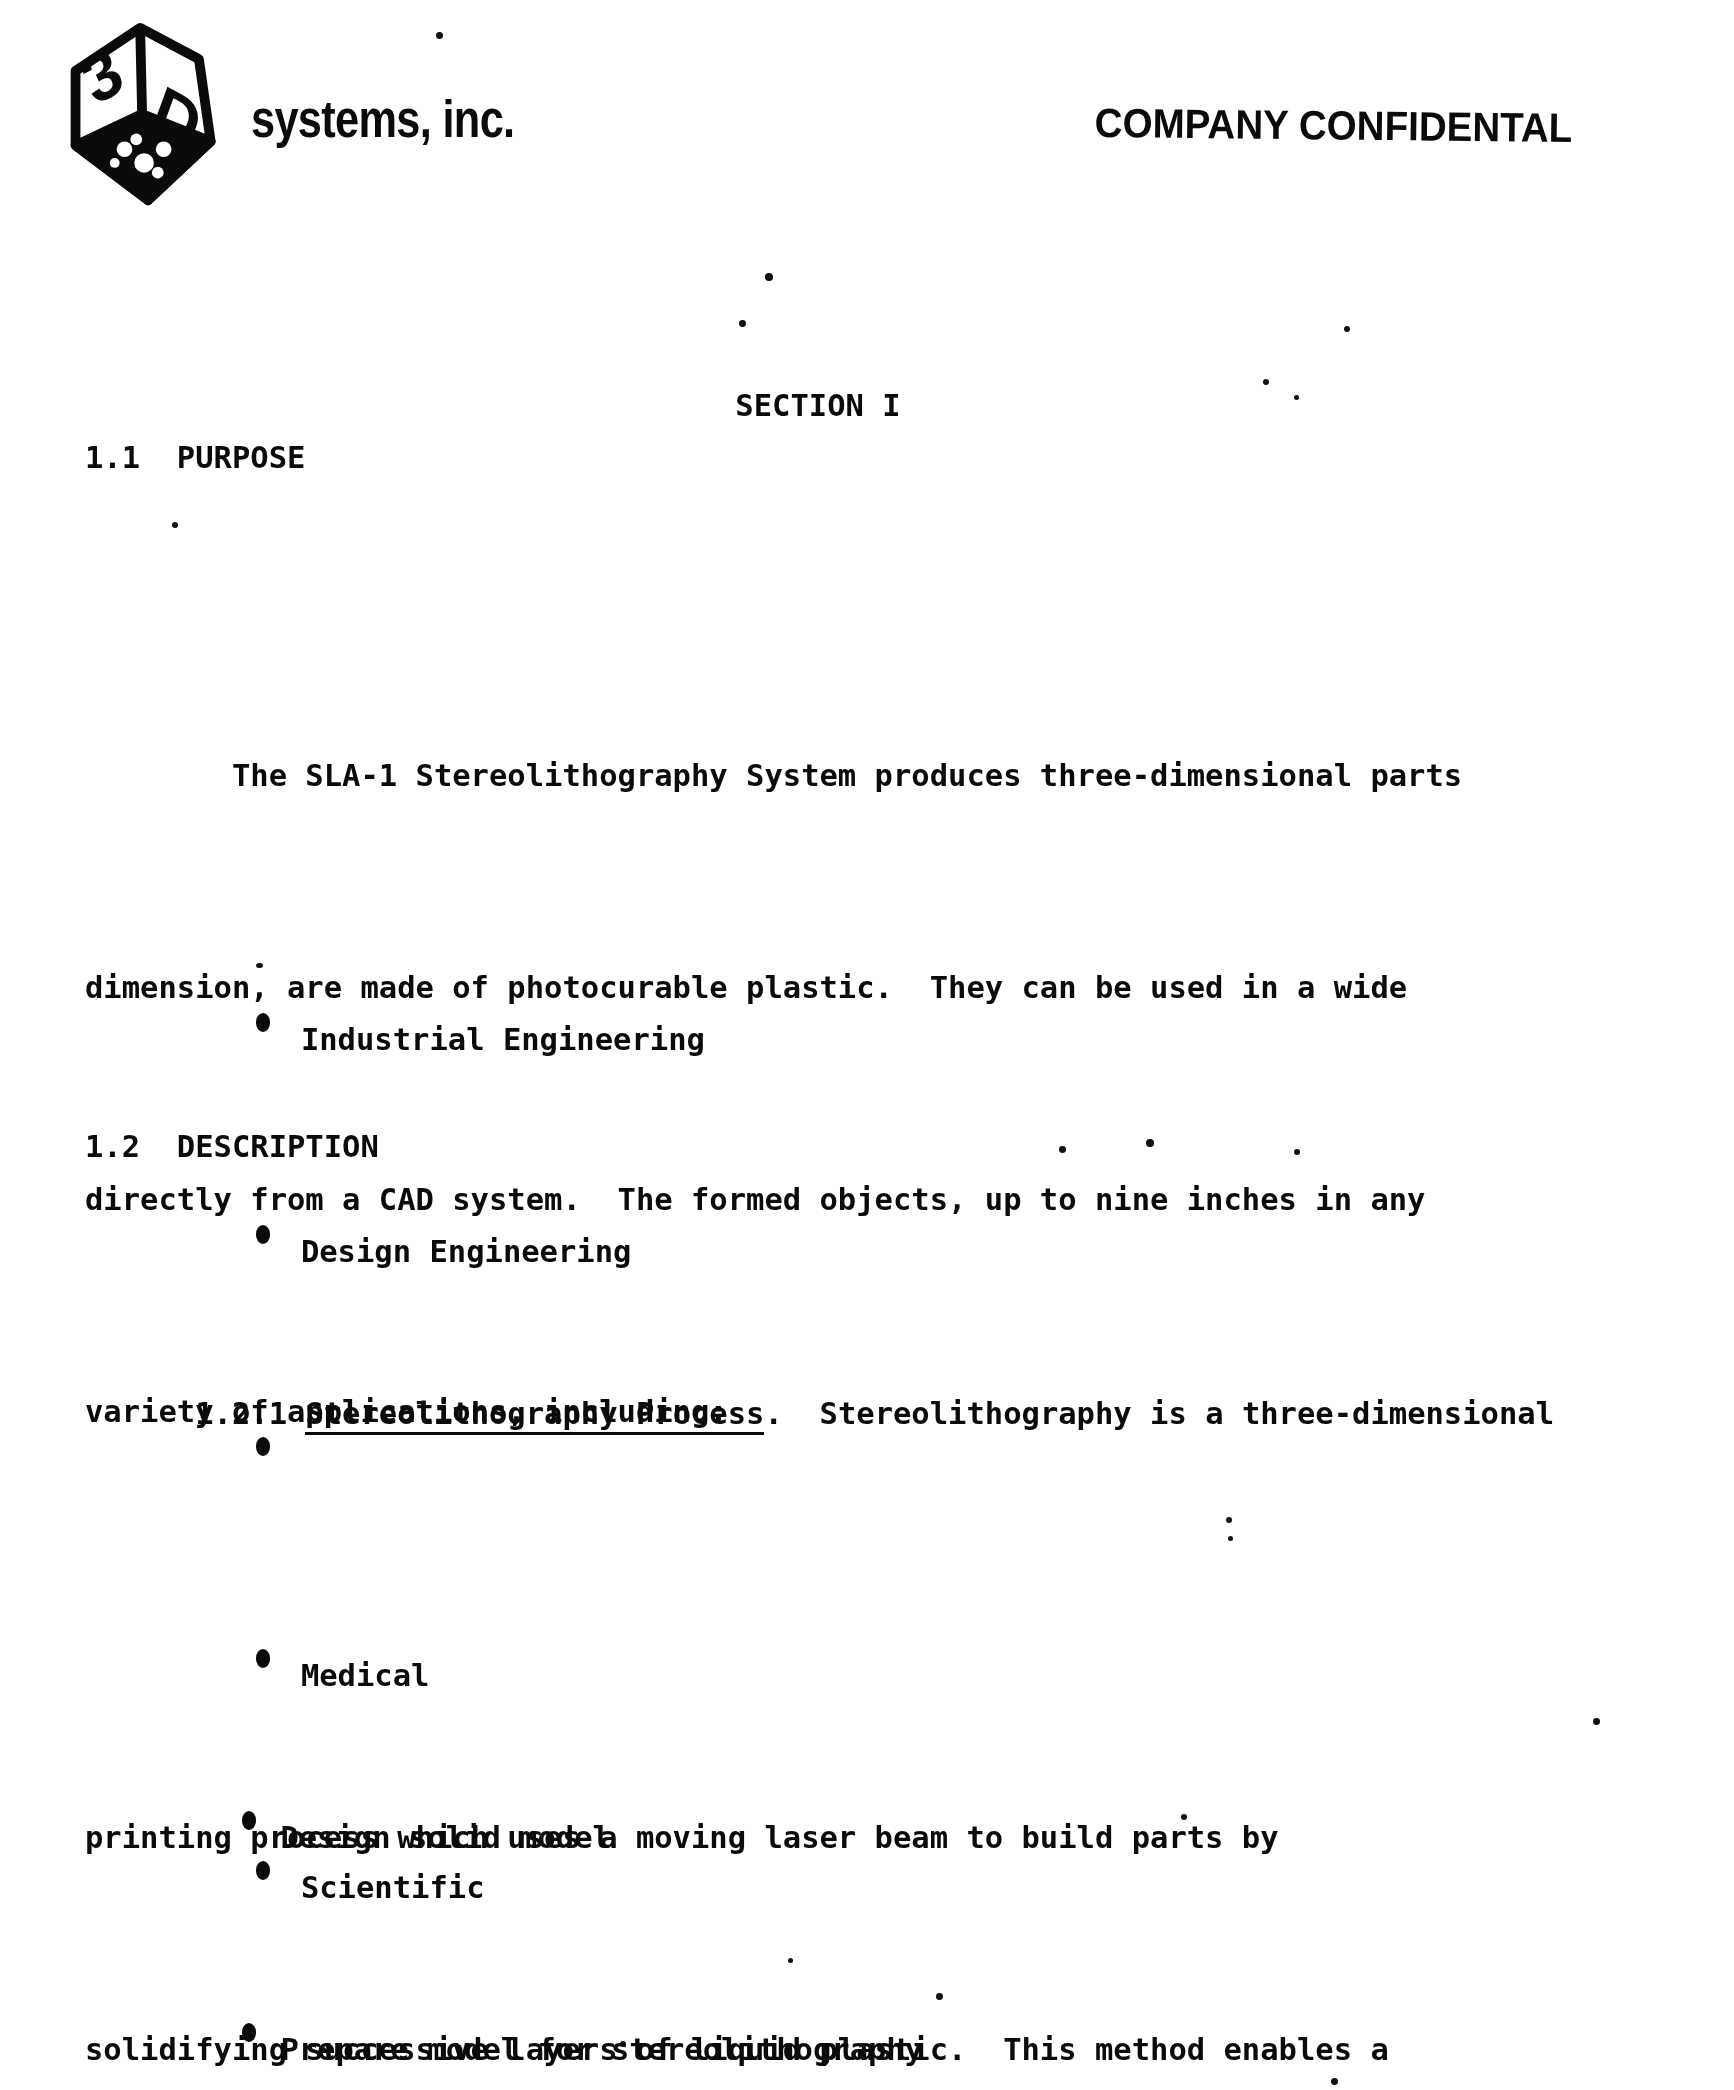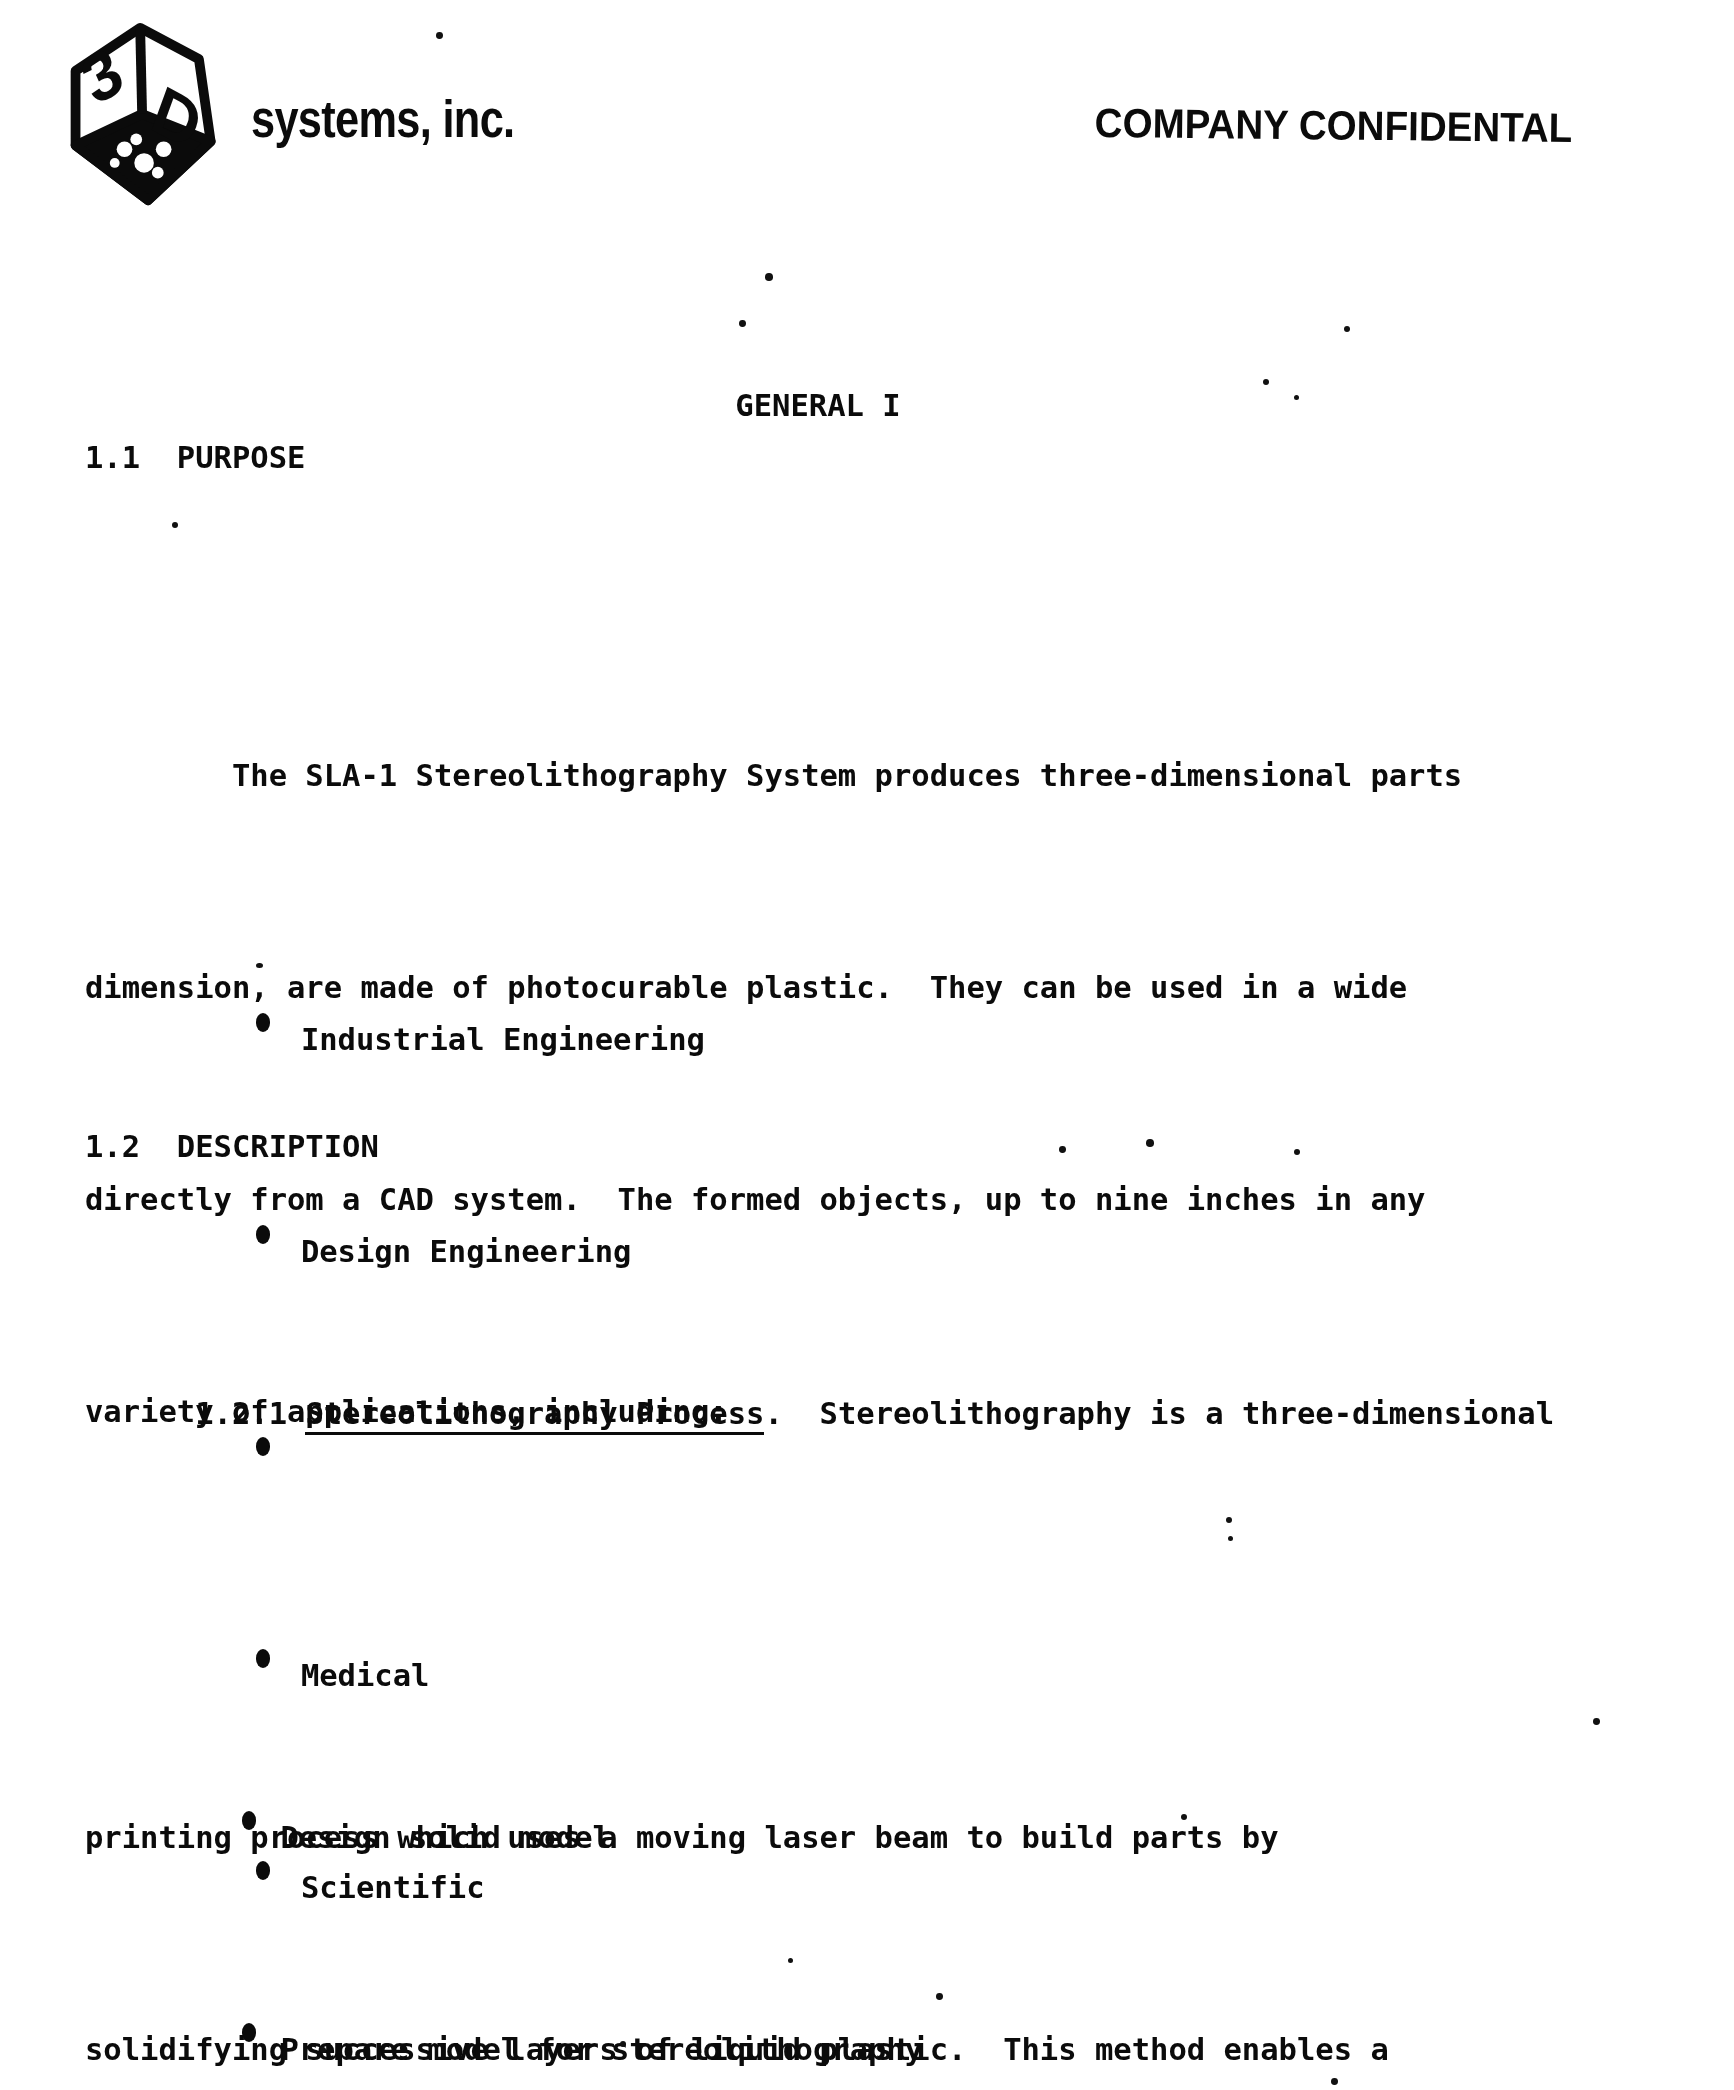--- a/index.html
+++ b/index.html
@@ -71,21 +71,21 @@
       <circle cx="44" cy="61" r="3"></circle>
       <circle cx="55" cy="78" r="3"></circle>
       <circle cx="33" cy="73" r="2.5"></circle>
     </g>
   </svg>
 
   <div class="brand">systems, inc.</div>
   <div class="stamp">COMPANY CONFIDENTAL</div>
 
   <div class="title-block">
-    <div>GENERAL I</div>
+    <div>SECTION I</div>
   </div>
 
   <div class="doc h11">1.1  PURPOSE</div>
 
   <div class="doc p1">
     
   
       <div>        The SLA-1 Stereolithography System produces three-dimensional parts</div>
     
       <div>dimension, are made of photocurable plastic.  They can be used in a wide</div>

